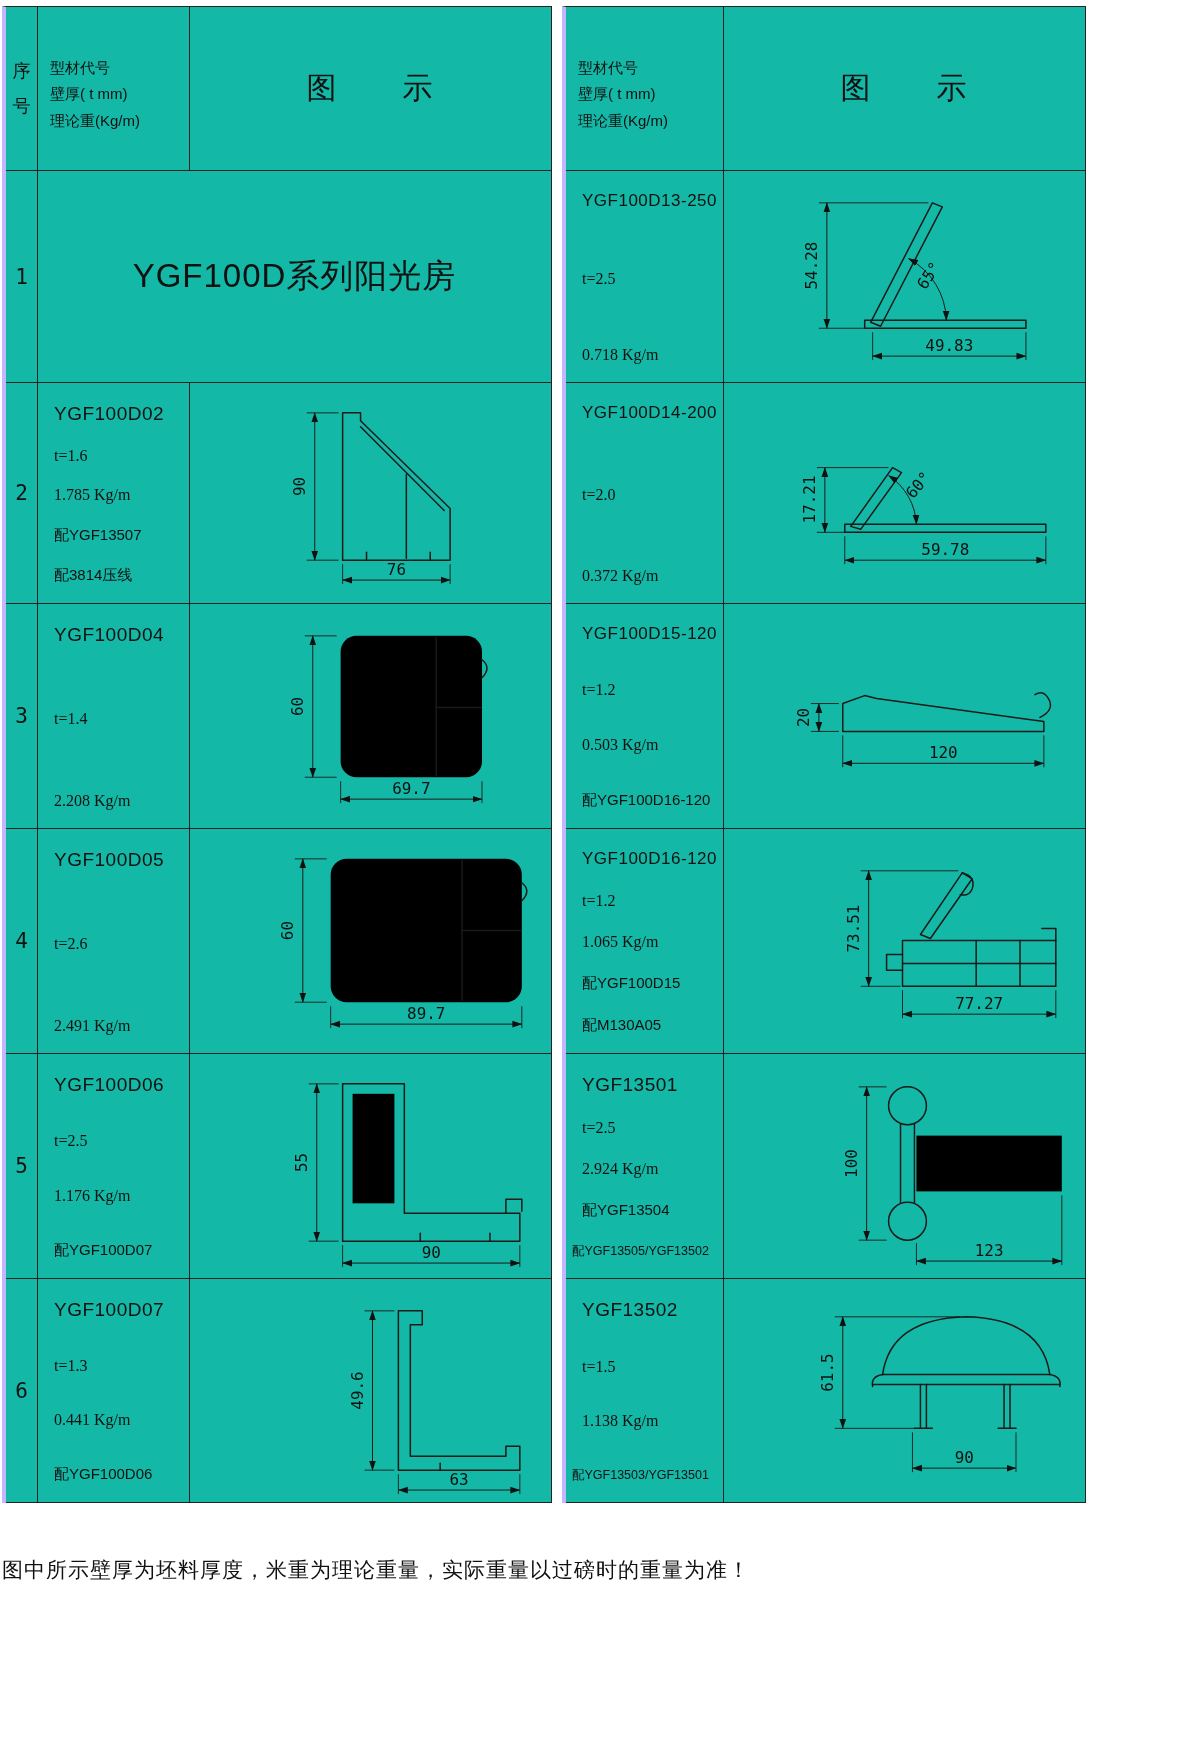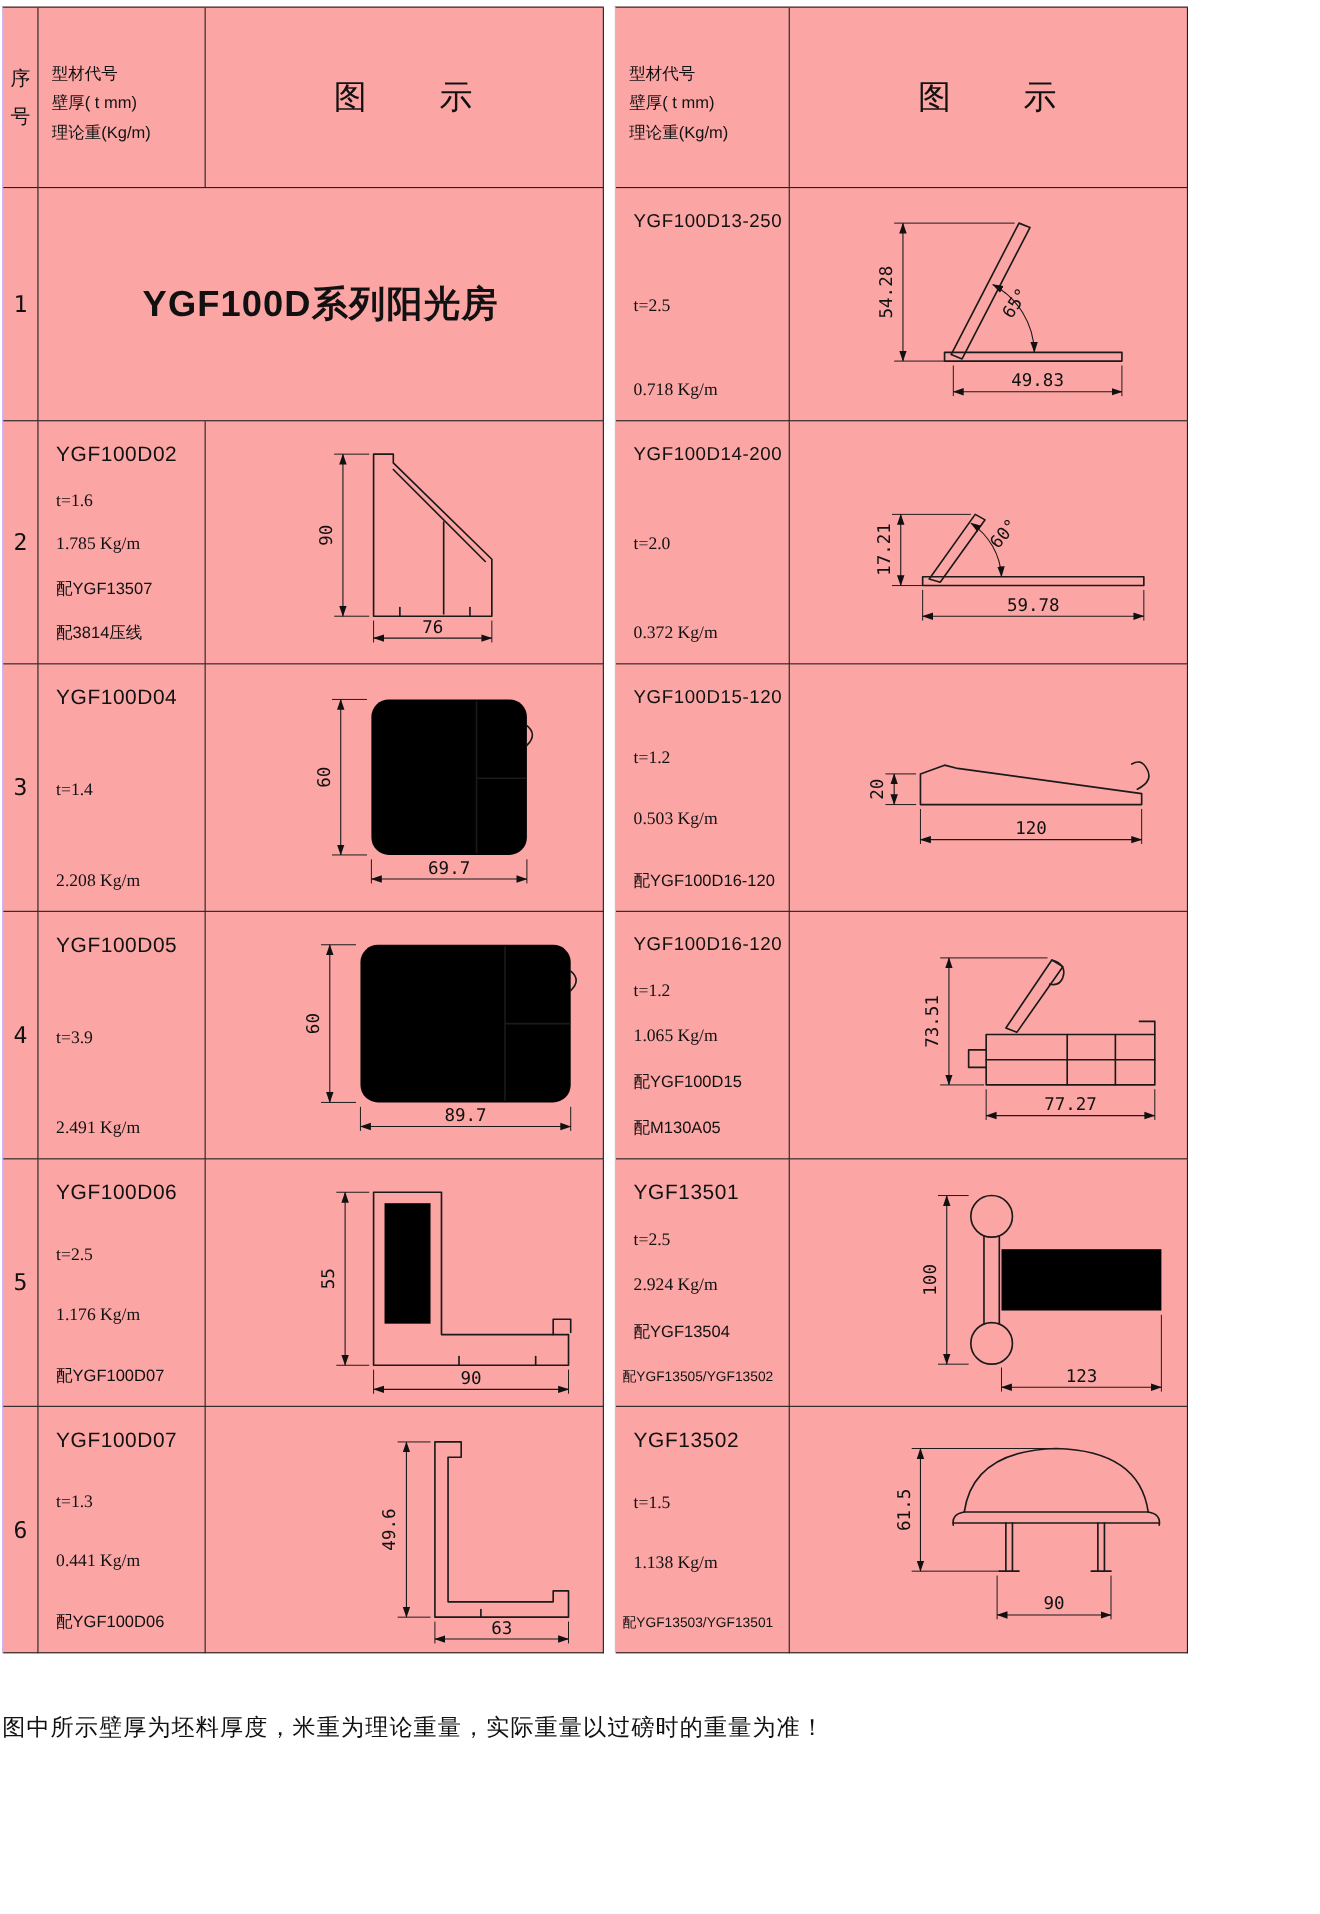--- a/index.html
+++ b/index.html
@@ -1,28 +1,28 @@
 <!DOCTYPE html>
 <html><head>
 <meta charset="utf-8">
 <style>
   html,body{margin:0;padding:0}
   body{width:1200px;height:1740px;background:#ffffff;font-family:"Liberation Sans","DejaVu Sans",sans-serif;color:#111;position:relative}
   .wrap{position:absolute;top:6px;left:2px;display:flex;align-items:flex-start}
-  .tbl{display:grid;border-top:1px solid #222;border-left:1px solid #c4b5fd;background:#fca5a5}
+  .tbl{display:grid;border-top:1px solid #222;border-left:4px solid #c4b5fd;background:#14b8a6}
   .tbl-left{grid-template-columns:32px 152px 362px;grid-template-rows:164px 212px 221px 225px 225px 225px 224px}
   .tbl-right{grid-template-columns:158px 362px;grid-template-rows:164px 212px 221px 225px 225px 225px 224px;margin-left:10px}
   .cell{border-right:1px solid #222;border-bottom:1px solid #222;position:relative;overflow:hidden}
   .c-idx{display:flex;align-items:center;justify-content:center;font-size:21px;font-family:"DejaVu Sans Mono",monospace}
   .c-idx-head{display:flex;align-items:center;justify-content:center}
   .vstack{width:1.2em;word-break:break-all;text-align:center;font-size:18px;line-height:1.9}
   .c-spec{display:flex;flex-direction:column;justify-content:space-between;padding:20px 4px 18px 16px}
   .c-spec-head{display:flex;flex-direction:column;justify-content:flex-start;padding:48px 4px 0 12px;line-height:1.75;font-size:15px}
   .c-diag-head{display:flex;align-items:center;justify-content:center;font-size:30px;letter-spacing:2px}
-  .c-title{grid-column:2/4;display:flex;align-items:center;justify-content:center;font-size:33px;font-weight:bold;letter-spacing:1px}
+  .c-title{grid-column:2/4;display:flex;align-items:center;justify-content:center;font-size:33px;font-weight:normal;letter-spacing:1px}
   .code{font-size:19px;font-family:Liberation Sans, sans-serif;letter-spacing:0.5px}
   .code-r{font-size:17px}
   .val{font-size:16px;font-family:Liberation Serif, serif}
   .note{font-size:15px}
   .note-sm{font-size:12.5px;margin-left:-10px;white-space:nowrap}
   .c-diag{display:flex;align-items:center;justify-content:center}
   .diag{display:block;width:100%;height:100%}
   .prof path,.prof line,.prof circle{fill:none;stroke:#1a1a1a;stroke-width:1.5;stroke-linejoin:round;stroke-linecap:round}
   .ext{stroke:#1a1a1a;stroke-width:0.9}
   .dim{stroke:#1a1a1a;stroke-width:1;fill:none;marker-start:url(#ar);marker-end:url(#ar)}
@@ -116,21 +116,21 @@
           <line class="ext" x1="292" y1="178" x2="292" y2="200"></line>
           <line class="dim" x1="150" y1="196" x2="292" y2="196"></line>
           <text class="dimt" x="221" y="191" text-anchor="middle">69.7</text>
         </g>
       </svg>
     </div>
 
     <div class="cell c-idx">4</div>
     <div class="cell c-spec">
       <div class="code">YGF100D05</div>
-      <div class="val">t=3.9</div>
+      <div class="val">t=2.6</div>
       <div class="val">2.491 Kg/m</div>
     </div>
     <div class="cell c-diag">
       <svg class="diag" viewBox="0 0 360 225">
         <g class="prof">
           <rect x="140" y="30" width="192" height="144" rx="16" ry="16"></rect>
           <line x1="272" y1="32" x2="272" y2="172"></line>
           <line x1="272" y1="102" x2="331" y2="102"></line>
           <path d="M332,54 q10,8 0,18"></path>
         </g>

